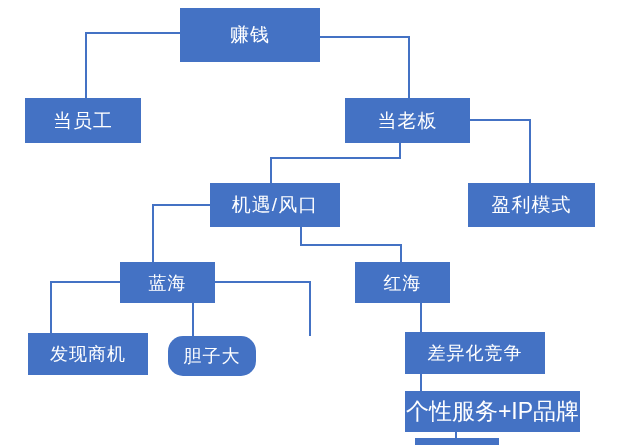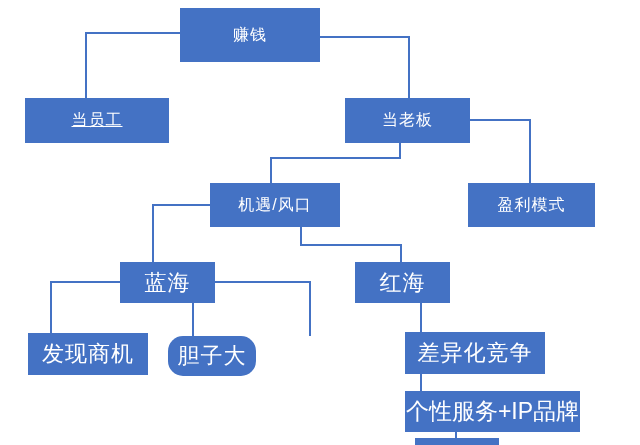--- a/index.html
+++ b/index.html
@@ -16,25 +16,25 @@
     overflow: hidden;
   }
   .node {
     position: absolute;
     background: #4472c4;
     color: #ffffff;
     display: flex;
     align-items: center;
     justify-content: center;
     text-align: center;
-    font-size: 16px;
+    font-size: 19px;
     letter-spacing: 1px;
     box-sizing: border-box;
   }
-  .node.small { font-size: 22px; }
+  .node.small { font-size: 18px; }
   .node.long { font-size: 23px; letter-spacing: 0; }
   .line {
     position: absolute;
     background: #4472c4;
   }
 </style>
 </head>
 <body>
 
 <div class="canvas">
@@ -70,21 +70,21 @@
   <div class="line" style="left:420px; top:303px; width:2px; height:29px;"></div>
 
   <div class="line" style="left:420px; top:374px; width:2px; height:17px;"></div>
 
   <div class="line" style="left:455px; top:432px; width:2px; height:6px;"></div>
 
   <div class="node" style="left:180px; top:8px; width:140px; height:54px;">
     <span>赚钱</span>
   </div>
 
-  <div class="node" style="left:25px; top:98px; width:144px; height:45px;text-decoration:underline;">
+  <div class="node" style="left:25px; top:98px; width:116px; height:45px;">
     <span>当员工</span>
   </div>
 
   <div class="node" style="left:345px; top:98px; width:125px; height:45px;">
     <span>当老板</span>
   </div>
 
   <div class="node" style="left:210px; top:183px; width:130px; height:44px;">
     <span>机遇/风口</span>
   </div>

